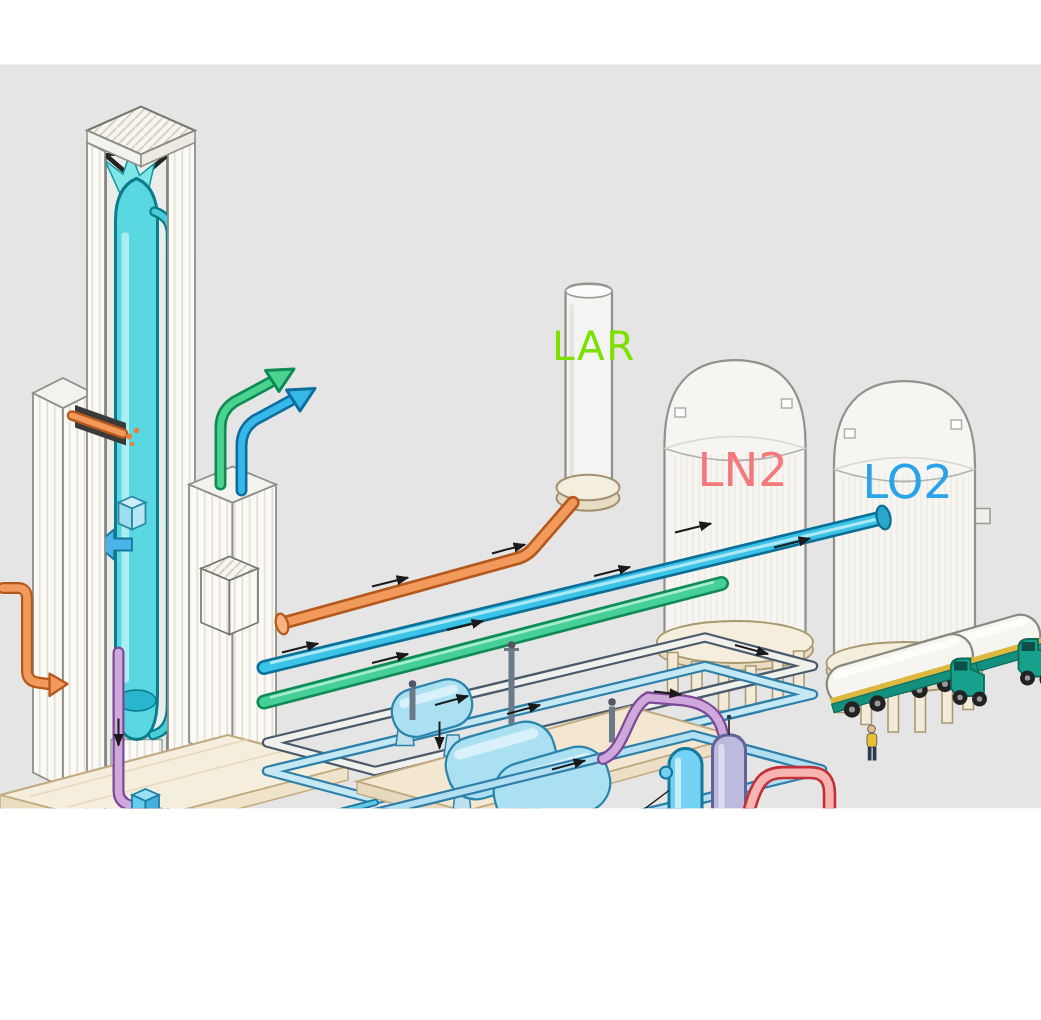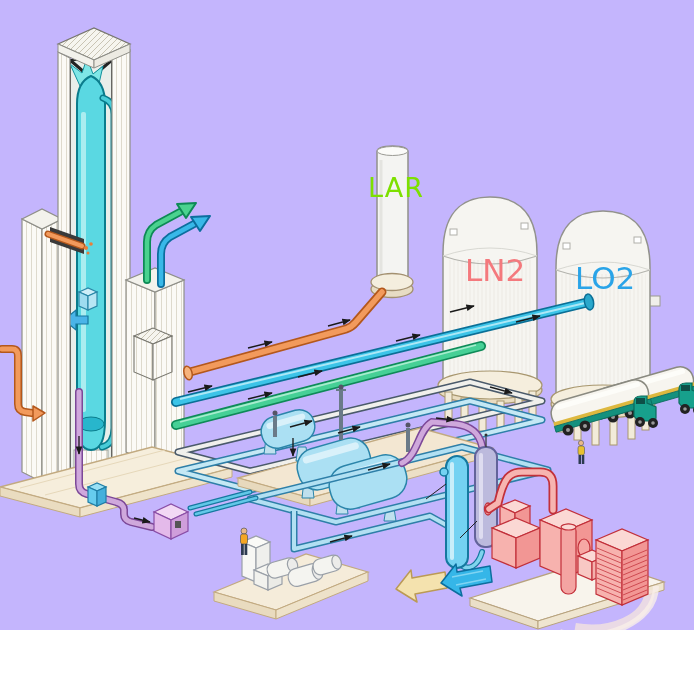--- a/index.html
+++ b/index.html
@@ -1,17 +1,17 @@
 <!DOCTYPE html>
 <html><head>
 <meta charset="utf-8">
 <style>
   html,body{margin:0;padding:0;background:#fff;}
-  .canvas{position:relative;width:694px;height:630px;background:#c4b5fd;overflow:hidden;
-          font-family:"DejaVu Sans","Liberation Sans",sans-serif;}
+  .canvas{position:relative;width:694px;height:496px;background:#e5e5e5;overflow:hidden;
+          font-family:"DejaVu Sans","Liberation Sans",sans-serif;margin-top:43px;}
   svg{position:absolute;top:0;left:0;}
   text.tanklabel{font-family:"DejaVu Sans","Liberation Sans",sans-serif;}
 </style>
 </head>
 <body>
 
 <div class="canvas">
 <svg width="694" height="680" viewBox="0 0 694 680">
 <defs>
   <pattern id="vh" width="5" height="6" patternUnits="userSpaceOnUse">

